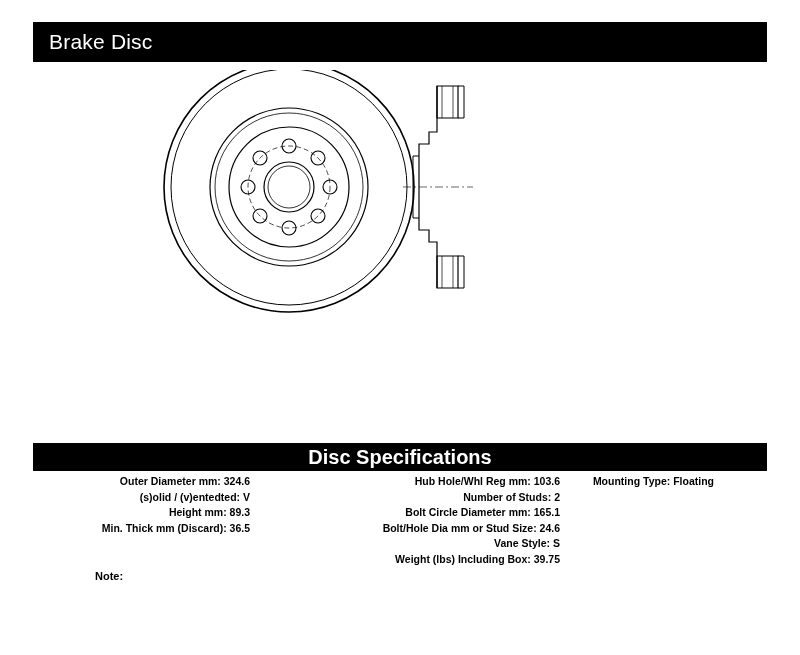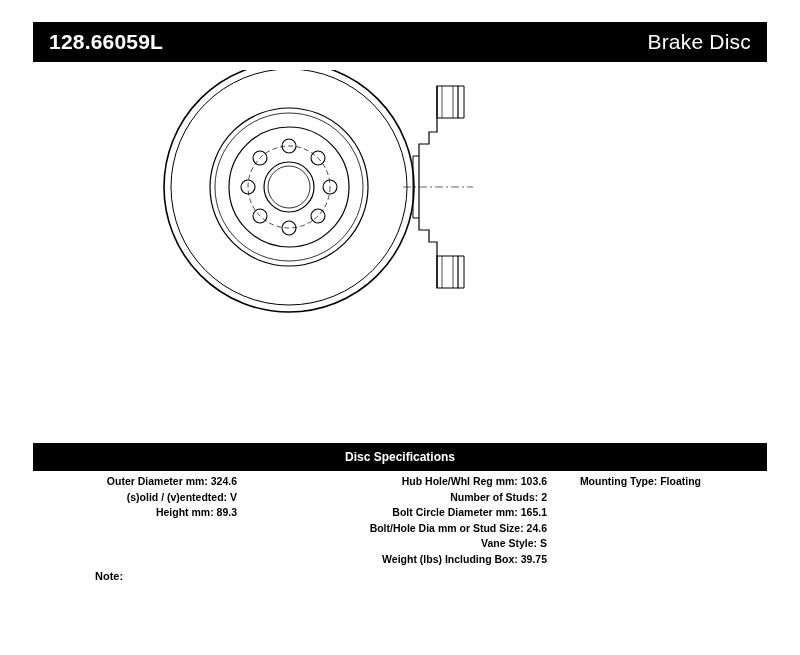--- a/index.html
+++ b/index.html
@@ -64,28 +64,28 @@
     top: 443px;
     width: 734px;
     height: 28px;
     background: #000000;
     display: flex;
     align-items: center;
     justify-content: center;
   }
   .spec-header-title {
     color: #ffffff;
-    font-size: 12px;
+    font-size: 20px;
     font-weight: bold;
   }
 
   
   .spec-body {
     position: absolute;
-    left: 36px;
+    left: 49px;
     top: 474px;
     width: 734px;
     font-size: 10.5px;
   }
   .spec-columns {
     display: flex;
     width: 100%;
   }
   .col-left {
     width: 205px;
@@ -122,21 +122,20 @@
   }
   .note-label {
     margin-left: 62px;
     margin-top: 28px;
   }
 </style>
 </head>
 <body>
 
 <div class="header-bar">
-  <span class="part-number">128.66059L</span>
   <span class="product-type">Brake Disc</span>
 </div>
 
 <div class="drawing-area">
   <svg width="734" height="360" viewBox="0 0 734 360" xmlns="http://www.w3.org/2000/svg">
 
     <g fill="none" stroke="#000000">
 
       <circle cx="256" cy="117" r="125" stroke-width="1.6" fill="#ffffff"></circle>
 
@@ -196,20 +195,21 @@
   <span class="spec-header-title">Disc Specifications</span>
 </div>
 
 <div class="spec-body">
   <div class="spec-columns">
 
     <div class="col-left">
       <div class="spec-line">Outer Diameter mm: 324.6</div>
       <div class="spec-line">(s)olid / (v)entedted: V</div>
       <div class="spec-line">Height mm: 89.3</div>
+      <div class="spec-line">Min. Thick mm (Discard): 36.5</div>
     </div>
 
     <div class="col-mid">
       <div class="spec-line">Hub Hole/Whl Reg mm: 103.6</div>
       <div class="spec-line">Number of Studs: 2</div>
       <div class="spec-line">Bolt Circle Diameter mm: 165.1</div>
       <div class="spec-line">Bolt/Hole Dia mm or Stud Size: 24.6</div>
       <div class="spec-line">Vane Style: S</div>
       <div class="spec-line">Weight (lbs) Including Box: 39.75</div>
     </div>

